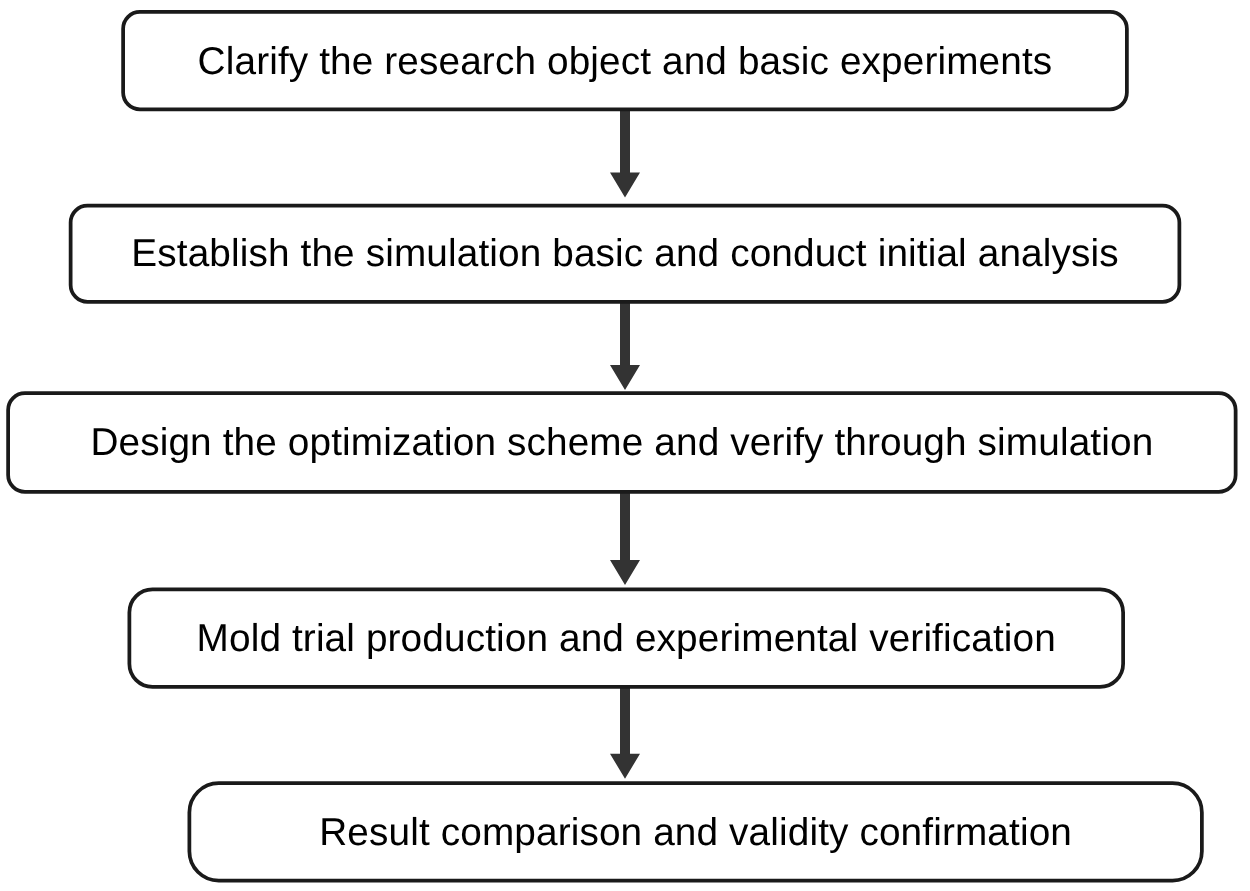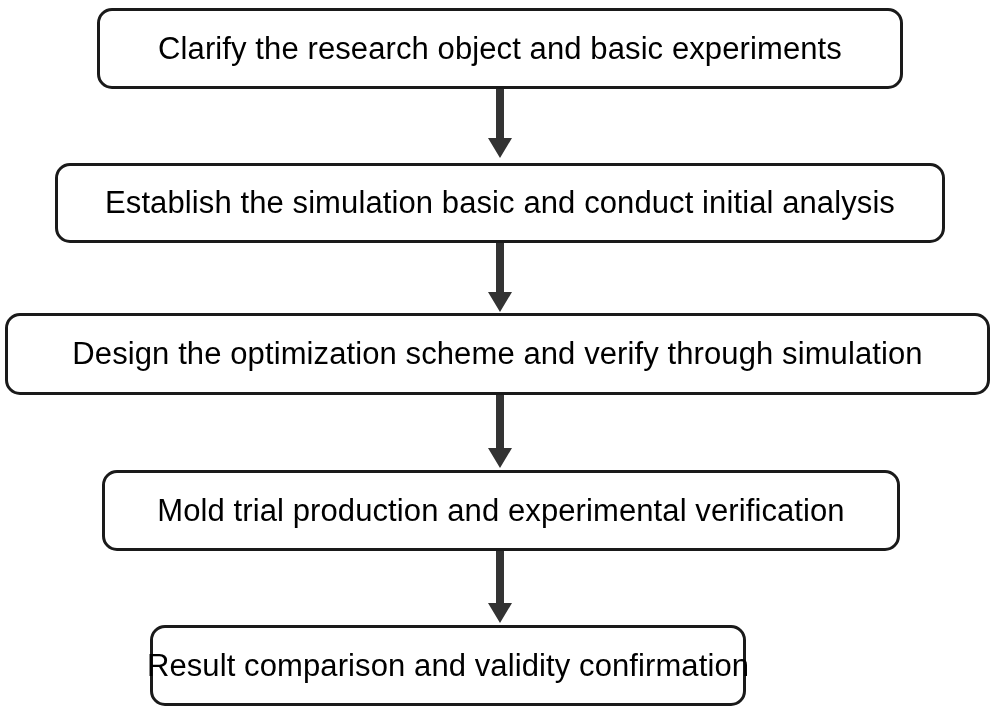--- a/index.html
+++ b/index.html
@@ -36,22 +36,22 @@
     color: #000000;
     white-space: nowrap;
     letter-spacing: 0.1px;
     text-align: center;
     padding: 0 10px;
   }
   
   #box-1 { left: 97px;  top: 8px;   width: 806px; height: 81px; }
   #box-2 { left: 55px;  top: 163px; width: 890px; height: 80px; }
   #box-3 { left: 5px;   top: 313px; width: 985px; height: 82px; }
-  #box-4 { left: 102px; top: 470px; width: 798px; height: 81px; }
-  #box-5 { left: 150px; top: 625px; width: 596px; height: 81px; }
+  #box-4 { left: 102px; top: 470px; width: 798px; height: 81px; border-radius: 20px; }
+  #box-5 { left: 150px; top: 625px; width: 813px; height: 81px; border-radius: 25px; }
 
   .flow-arrow {
     position: absolute;
     left: 0;
     top: 0;
     width: 1000px;
     height: 713px;
     z-index: 1;
     pointer-events: none;
   }

